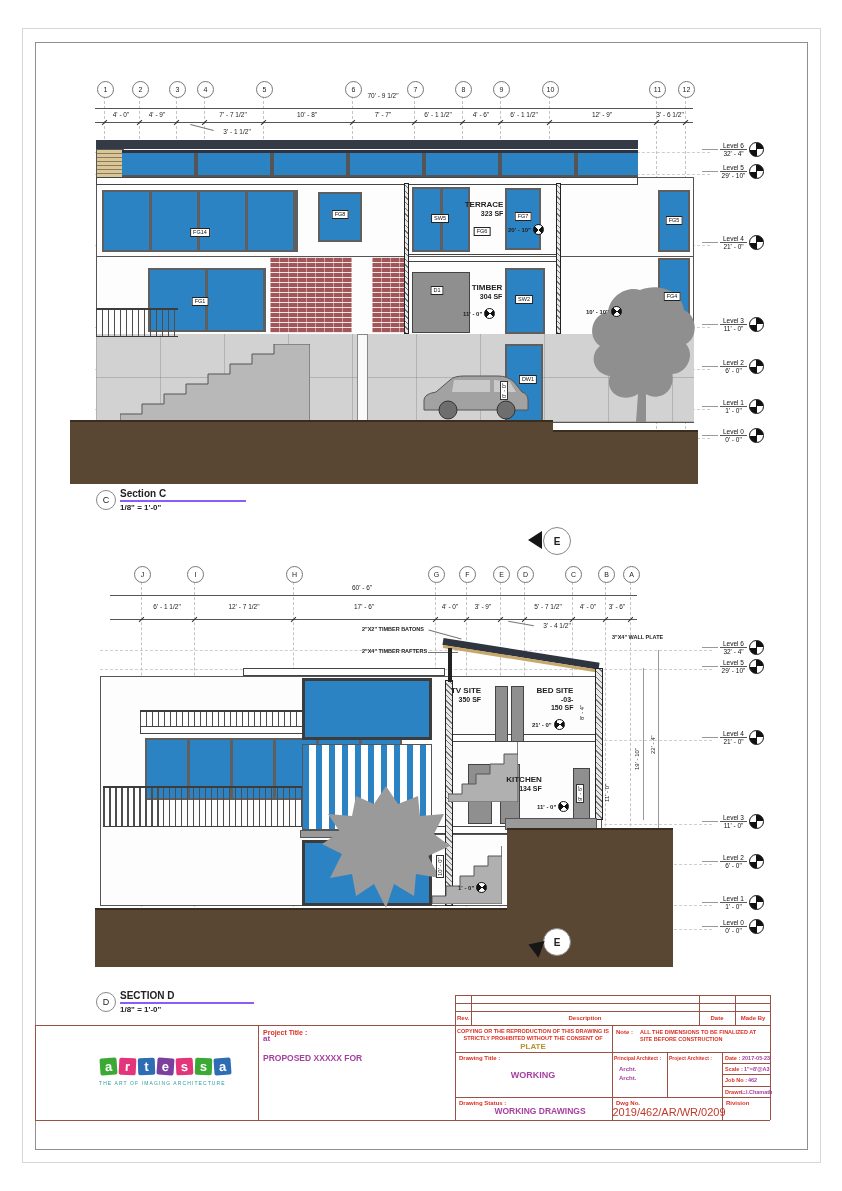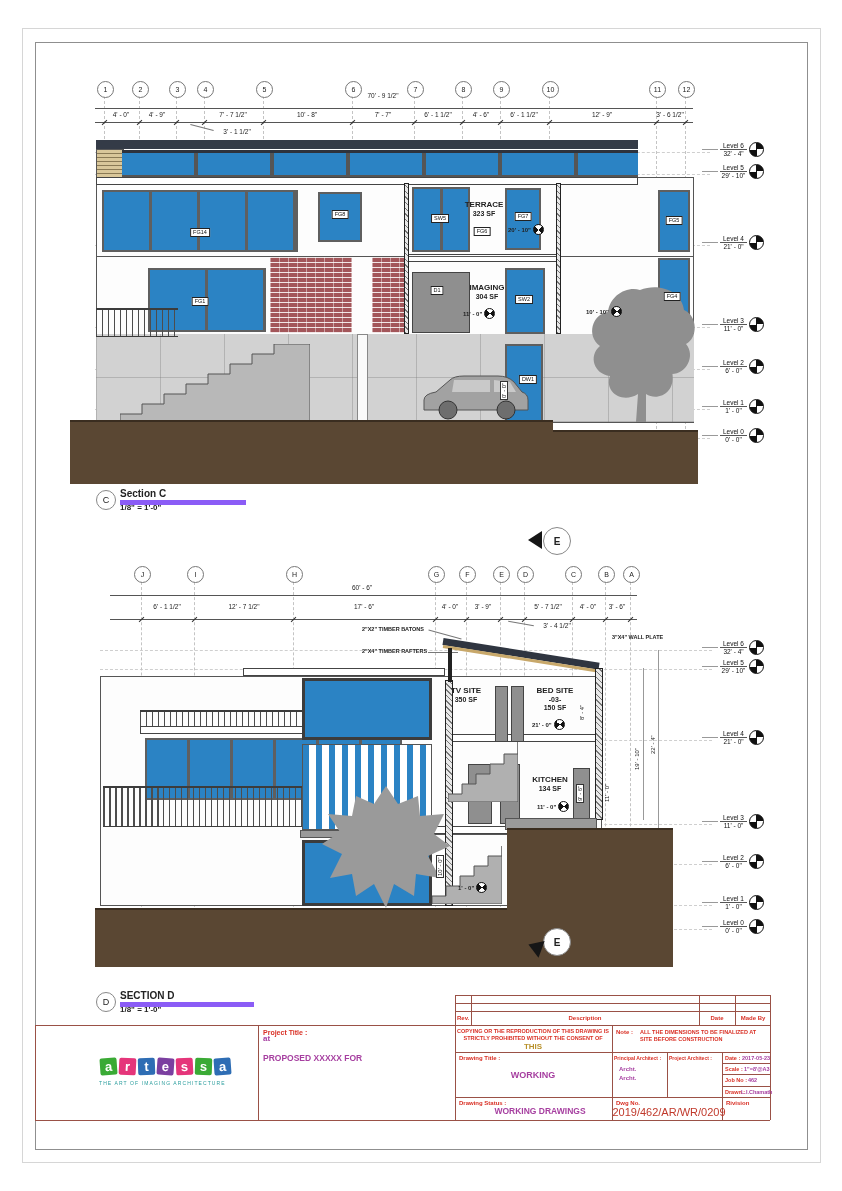--- a/index.html
+++ b/index.html
@@ -52,33 +52,33 @@
                        linear-gradient(0deg,rgba(120,120,120,.35) 1px,transparent 1px);
       background-size:64px 44px;}
   .door{position:absolute;background:#8f8f8f;border:1px solid #444;box-sizing:border-box;z-index:4;}
   .ground{position:absolute;background:#5a4733;border-top:2px solid #3a2d20;z-index:5;}
   .plinth{position:absolute;background:#9a9a9a;border:1px solid #555;box-sizing:border-box;z-index:4;}
   .outline{position:absolute;border:1px solid #555;box-sizing:border-box;z-index:2;background:#fdfdfd;}
 
   
   .tag{position:absolute;background:#fff;border:1px solid #222;font-size:5.5px;line-height:7px;
        padding:0 2px;color:#111;z-index:6;white-space:nowrap;transform:translateX(-50%);}
-  .room{position:absolute;text-align:center;font-weight:bold;color:#222;z-index:6;line-height:1.2;
+  .room{position:absolute;text-align:right;font-weight:bold;color:#222;z-index:6;line-height:1.2;
         transform:translateX(-50%);white-space:nowrap;}
   .room .rname{font-size:8px;display:block;}
   .room .rarea{font-size:7px;display:block;}
   .spot{position:absolute;display:flex;align-items:center;gap:2px;font-size:6px;font-weight:bold;z-index:6;}
   .half{width:9px;height:9px;border-radius:50%;border:1px solid #111;flex:none;
         background:conic-gradient(from 45deg,#111 0 25%,#fff 0 50%,#111 0 75%,#fff 0);}
   .vtext{position:absolute;font-size:6px;white-space:nowrap;transform:rotate(-90deg);
          transform-origin:left bottom;z-index:6;color:#222;}
   .ann{position:absolute;font-size:5.5px;font-weight:bold;line-height:1.15;z-index:6;color:#222;white-space:nowrap;}
   .sec-bubble{position:absolute;width:18px;height:18px;border:1px solid #888;border-radius:50%;background:#fff;
       display:flex;align-items:center;justify-content:center;font-size:9px;}
-  .sec-title{position:absolute;font-size:10px;font-weight:bold;border-bottom:5px solid #8b5cf6;padding:0 80px 1px 0;}
+  .sec-title{position:absolute;font-size:10px;font-weight:bold;border-bottom:2px solid #8b5cf6;padding:0 80px 1px 0;}
   .sec-scale{position:absolute;font-size:8px;font-weight:bold;}
   .emarker{position:absolute;width:26px;height:26px;border:1px solid #888;border-radius:50%;background:#fff;
       display:flex;align-items:center;justify-content:center;font-size:10px;font-weight:bold;z-index:7;}
   .etri{position:absolute;width:0;height:0;border-top:9px solid transparent;border-bottom:9px solid transparent;
       border-right:14px solid #161616;z-index:7;}
   .roofslope{position:absolute;height:7px;background:#2f3540;transform-origin:left center;z-index:4;}
   .roofslope2{position:absolute;height:3px;background:#c8a86a;transform-origin:left center;z-index:4;}
 
   
   .tb-line-h{position:absolute;height:0;border-top:1px solid #9a5146;z-index:8;}
@@ -230,21 +230,21 @@
     <path d="M60 8 C80 0 102 10 104 28 C118 34 118 56 106 62 C116 74 106 92 92 92 C96 110 78 120 66 112 L66 140 L56 140 L58 112 C42 122 24 110 30 94 C14 92 8 74 20 64 C6 54 12 32 28 30 C30 14 46 4 60 8 Z" fill="#8f8f8f"></path>
   </svg>
   <div class="ground" style="left:70px;top:420px;width:483px;height:62px"></div>
   <div class="ground" style="left:553px;top:430px;width:145px;height:52px"></div>
 
   <div class="room" style="left:484px;top:200px">
     <span class="rname">TERRACE</span>
     <span class="rarea">323 SF</span>
   </div>
   <div class="room" style="left:487px;top:283px">
-    <span class="rname">IMAGING</span>
+    <span class="rname">TIMBER</span>
     <span class="rarea">304 SF</span>
   </div>
   <div class="tag" style="left:200px;top:228px">FG14</div>
   <div class="tag" style="left:340px;top:210px">FG8</div>
   <div class="tag" style="left:440px;top:214px">SW5</div>
   <div class="tag" style="left:482px;top:227px">FG6</div>
   <div class="tag" style="left:523px;top:212px">FG7</div>
   <div class="tag" style="left:674px;top:216px">FG5</div>
   <div class="tag" style="left:200px;top:297px">FG1</div>
   <div class="tag" style="left:437px;top:286px">D1</div>
@@ -424,21 +424,21 @@
 
   <div class="room" style="left:466px;top:686px">
     <span class="rname">TV SITE</span>
     <span class="rarea">350 SF</span>
   </div>
   <div class="room" style="left:555px;top:686px">
     <span class="rname">BED SITE</span>
     <span class="rarea">-03-</span>
     <span class="rarea">150 SF</span>
   </div>
-  <div class="room" style="left:550px;top:775px">
+  <div class="room" style="left:524px;top:775px">
     <span class="rname">KITCHEN</span>
     <span class="rarea">134 SF</span>
   </div>
   <div class="spot" style="left:532px;top:719px">
       <span>21' - 0"</span>
       <span class="half"></span>
     </div>
   <div class="spot" style="left:537px;top:801px">
       <span>11' - 0"</span>
       <span class="half"></span>
@@ -530,21 +530,21 @@
     <span>a</span>
   </div>
   <div class="tagline" style="left:99px;top:1080px">THE ART OF IMAGING ARCHITECTURE</div>
 
   <div class="tb-red" style="left:263px;top:1029px;font-size:7px">Project Title :</div>
   <div class="tb-mag" style="left:263px;top:1053px;font-size:8.5px">PROPOSED XXXXX FOR</div>
   <div class="tb-mag" style="left:263px;top:1034px">at</div>
 
   <div class="tb-red tb-center" style="left:533px;top:1028px;font-size:5.5px">COPYING OR THE REPRODUCTION OF THIS DRAWING IS</div>
   <div class="tb-red tb-center" style="left:533px;top:1035px;font-size:5.5px">STRICTLY PROHIBITED WITHOUT THE CONSENT OF</div>
-  <div class="tb-center" style="position:absolute;left:533px;top:1042px;color:#b8912a;font-weight:bold;font-size:8px;z-index:9">THIS</div>
+  <div class="tb-center" style="position:absolute;left:533px;top:1042px;color:#b8912a;font-weight:bold;font-size:8px;z-index:9">PLATE</div>
   <div class="tb-red" style="left:616px;top:1029px">Note :</div>
   <div class="tb-red" style="left:640px;top:1029px;width:126px;white-space:normal;font-size:5.5px;line-height:1.3">ALL THE DIMENSIONS TO BE FINALIZED AT SITE BEFORE CONSTRUCTION</div>
 
   <div class="tb-red" style="left:459px;top:1055px">Drawing Title :</div>
   <div class="tb-mag tb-center" style="left:533px;top:1070px;font-size:9px">WORKING</div>
   <div class="tb-red" style="left:614px;top:1055px;font-size:5px">Principal Architect :</div>
   <div class="tb-mag" style="left:619px;top:1066px;font-size:6px">Archt.</div>
   <div class="tb-mag" style="left:619px;top:1075px;font-size:6px">Archt.</div>
   <div class="tb-red" style="left:669px;top:1055px;font-size:5px">Project Architect :</div>
   <div class="tb-red" style="left:725px;top:1055px;font-size:5.5px">Date :</div>

